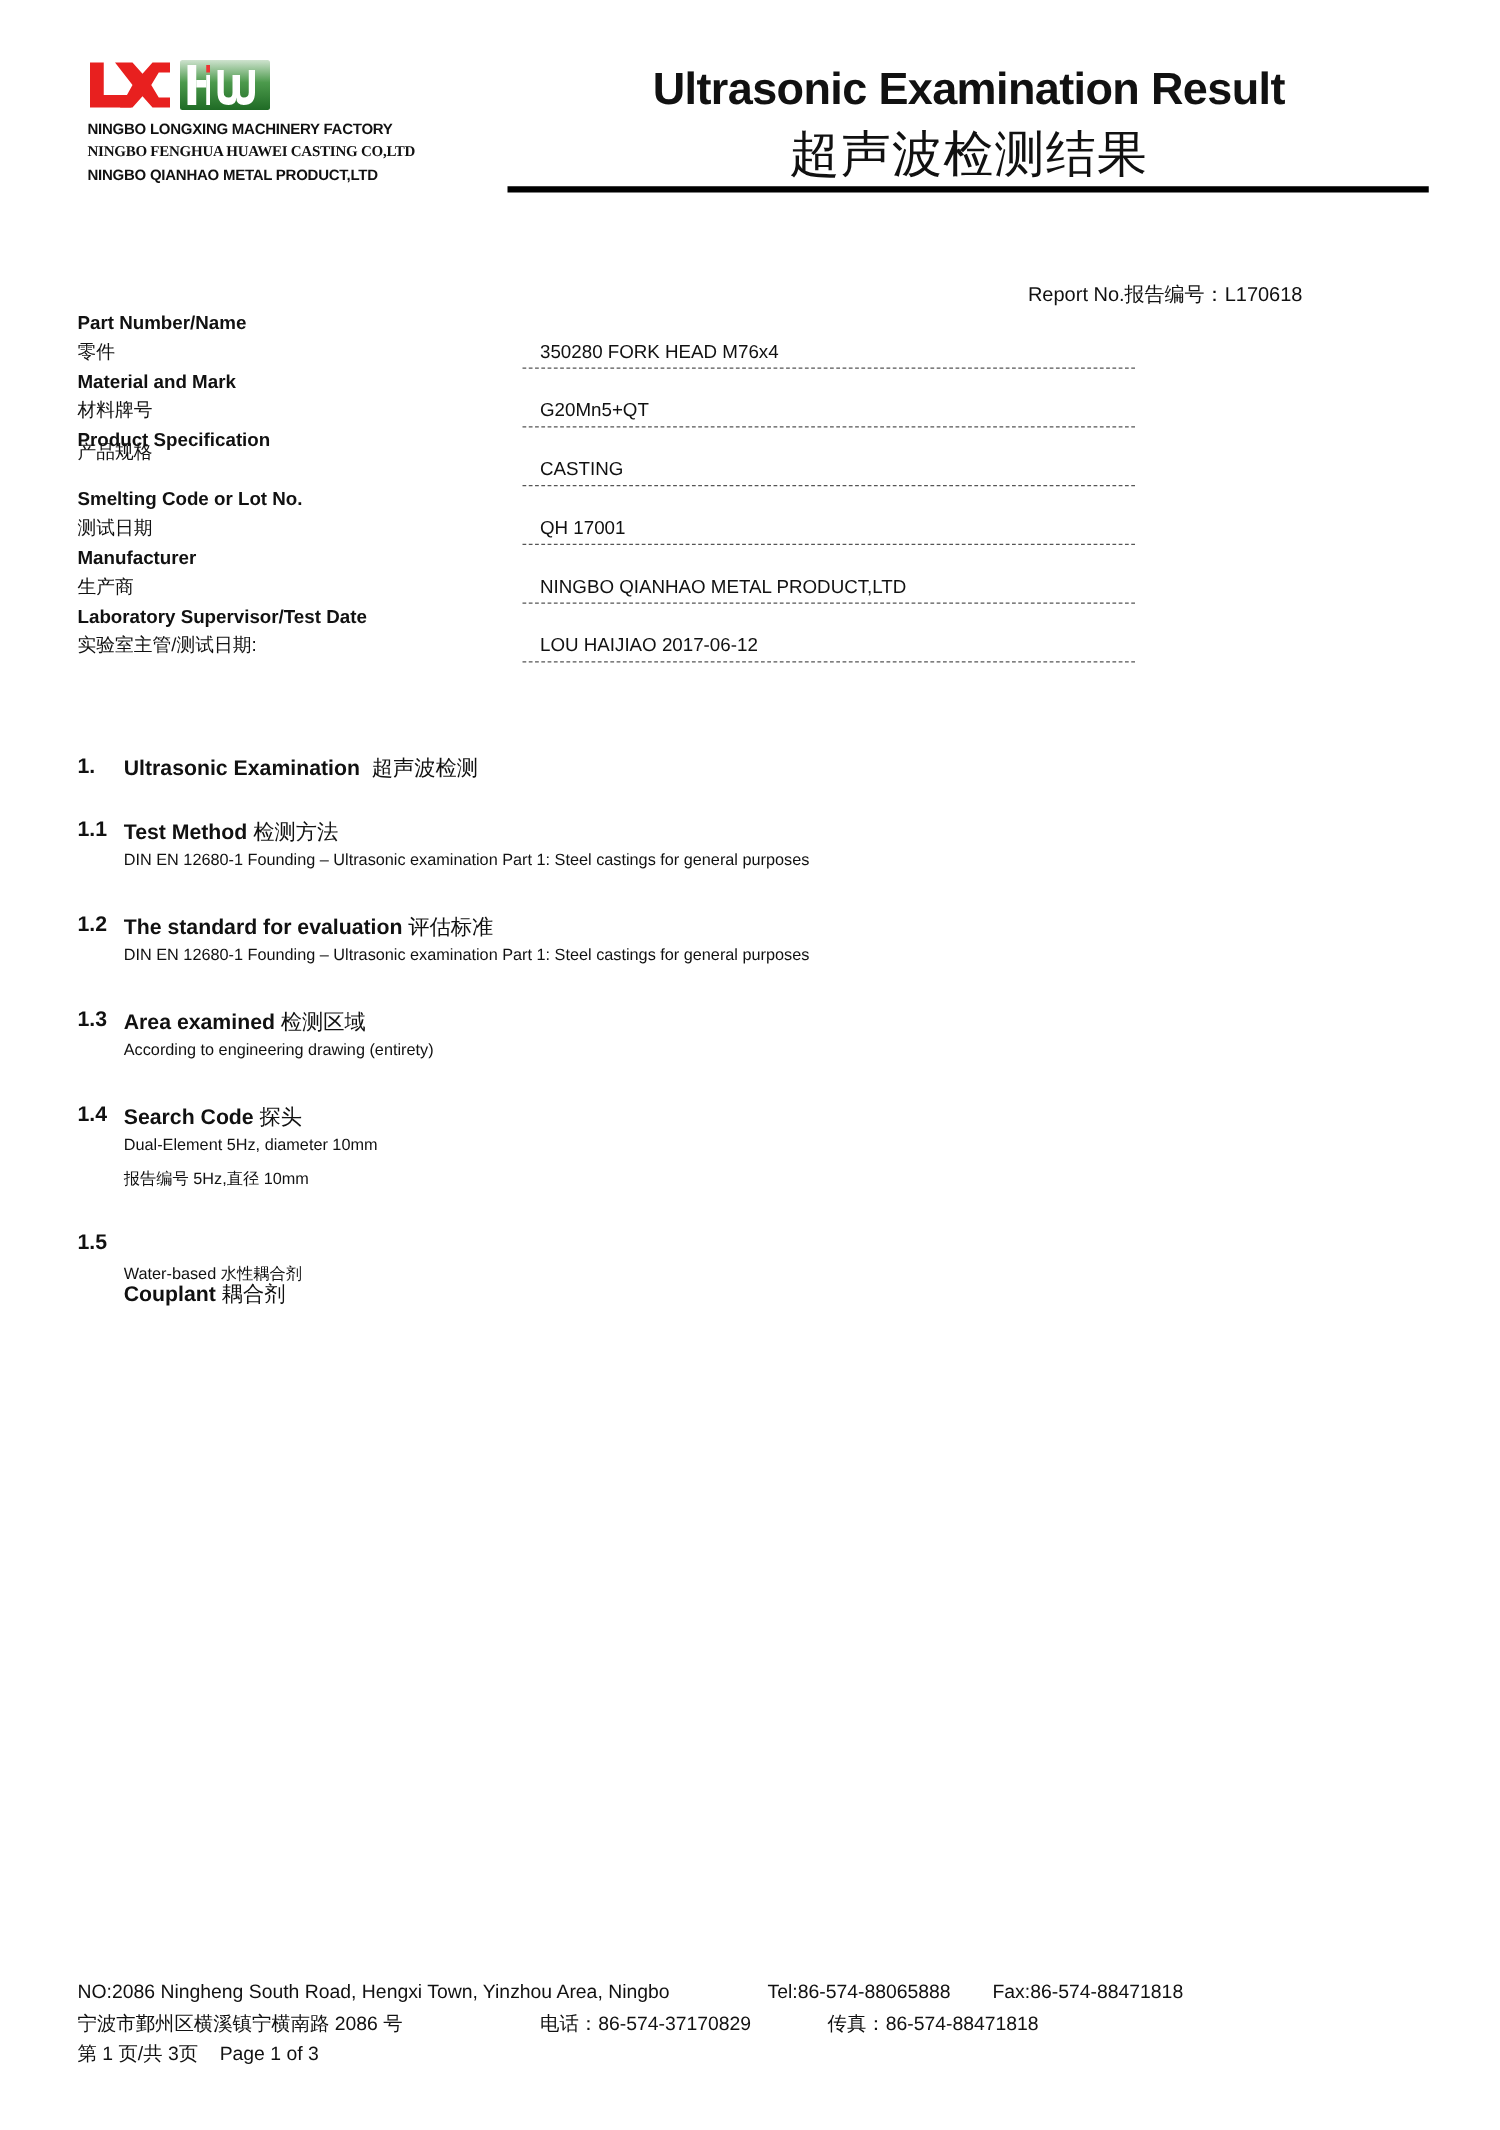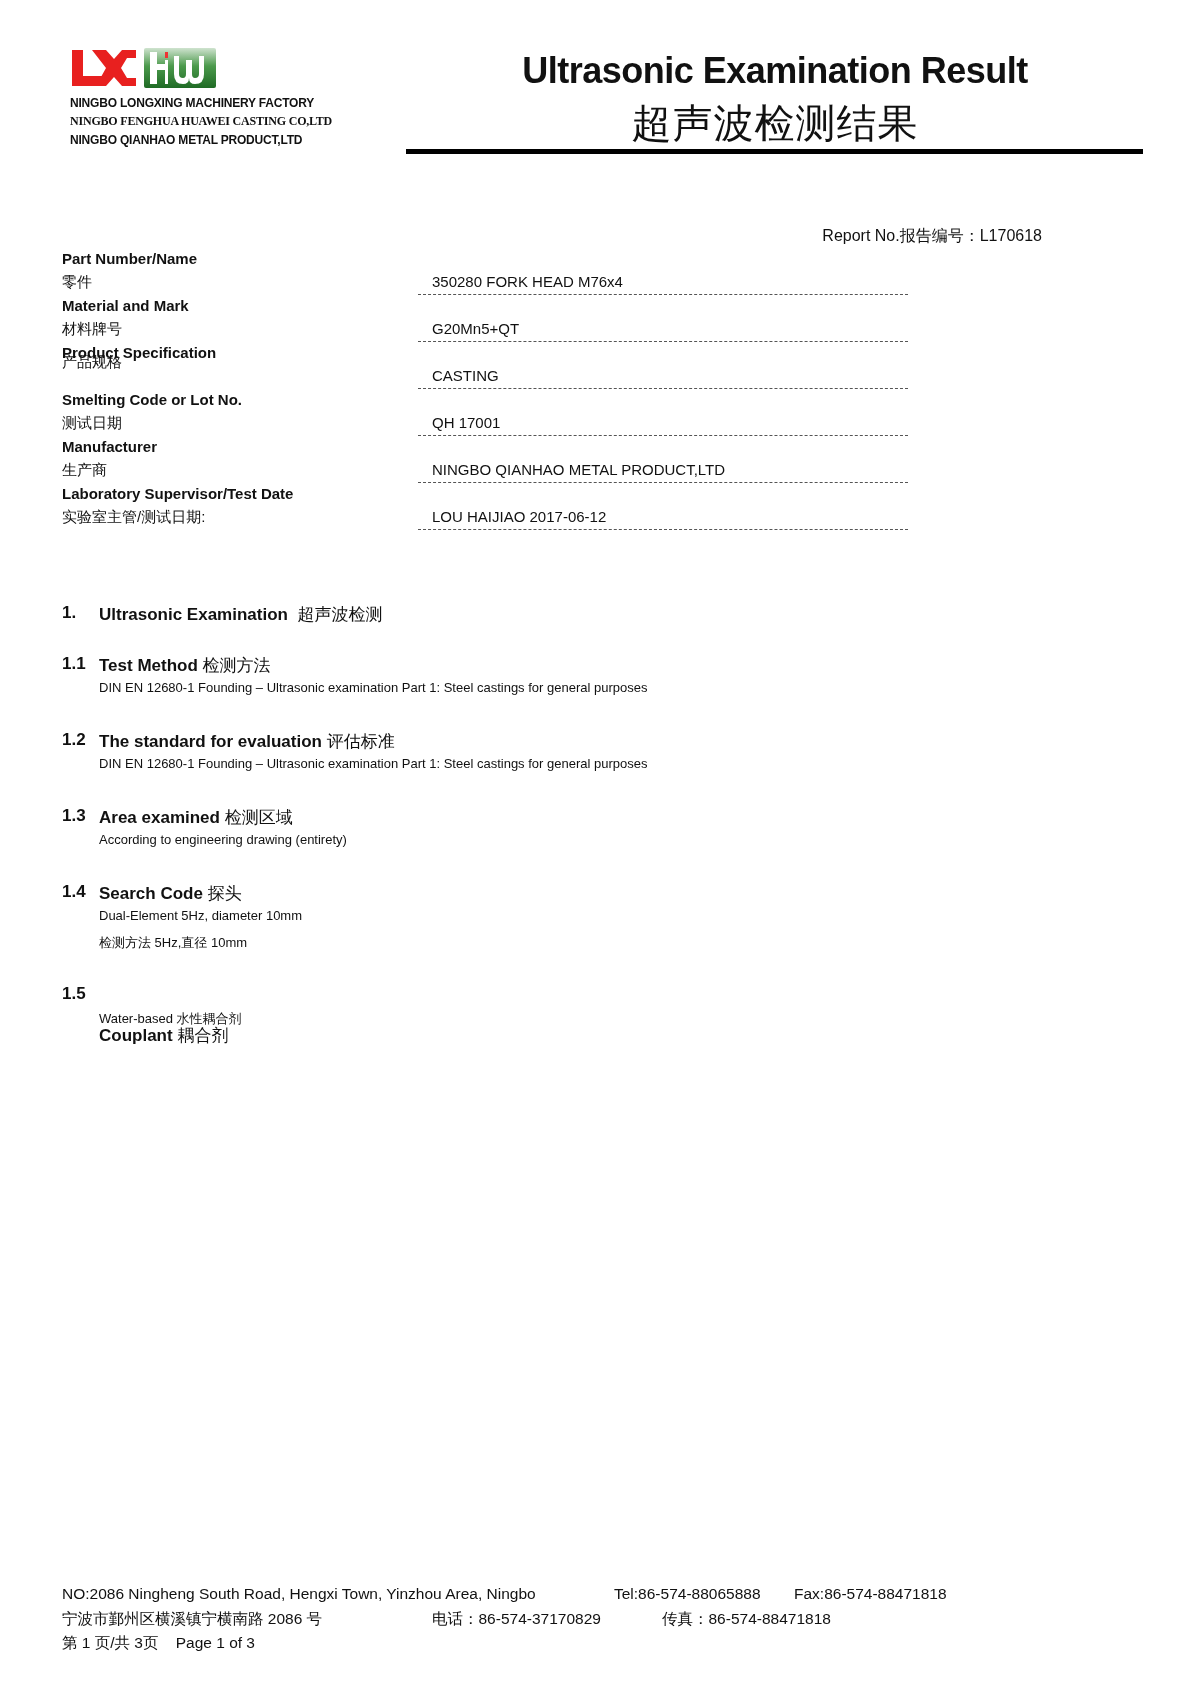--- a/index.html
+++ b/index.html
@@ -112,21 +112,21 @@
 <div class="abs sec-title" style="top:806px;">
   <span>Area examined</span> <span class="zh">检测区域</span>
 </div>
 <div class="abs sec-body" style="top:832px;">According to engineering drawing (entirety)</div>
 
 <div class="abs sec-num" style="top:882px;">1.4</div>
 <div class="abs sec-title" style="top:882px;">
   <span>Search Code</span> <span class="zh">探头</span>
 </div>
 <div class="abs sec-body" style="top:908px;">Dual-Element 5Hz, diameter 10mm</div>
-<div class="abs sec-body" style="top:934px;">检测方法 5Hz,直径 10mm</div>
+<div class="abs sec-body" style="top:934px;">报告编号 5Hz,直径 10mm</div>
 
 <div class="abs sec-num" style="top:984px;">1.5</div>
 <div class="abs sec-title" style="top:984px;margin-top:40px;">
   <span>Couplant</span> <span class="zh">耦合剂</span>
 </div>
 <div class="abs sec-body" style="top:1010px;">Water-based 水性耦合剂</div>
 
 <div class="abs footer" style="top:1585px;">NO:2086 Ningheng South Road, Hengxi Town, Yinzhou Area, Ningbo</div>
 <div class="abs footer" style="top:1585px; left:614px;">Tel:86-574-88065888</div>
 <div class="abs footer" style="top:1585px; left:794px;">Fax:86-574-88471818</div>

